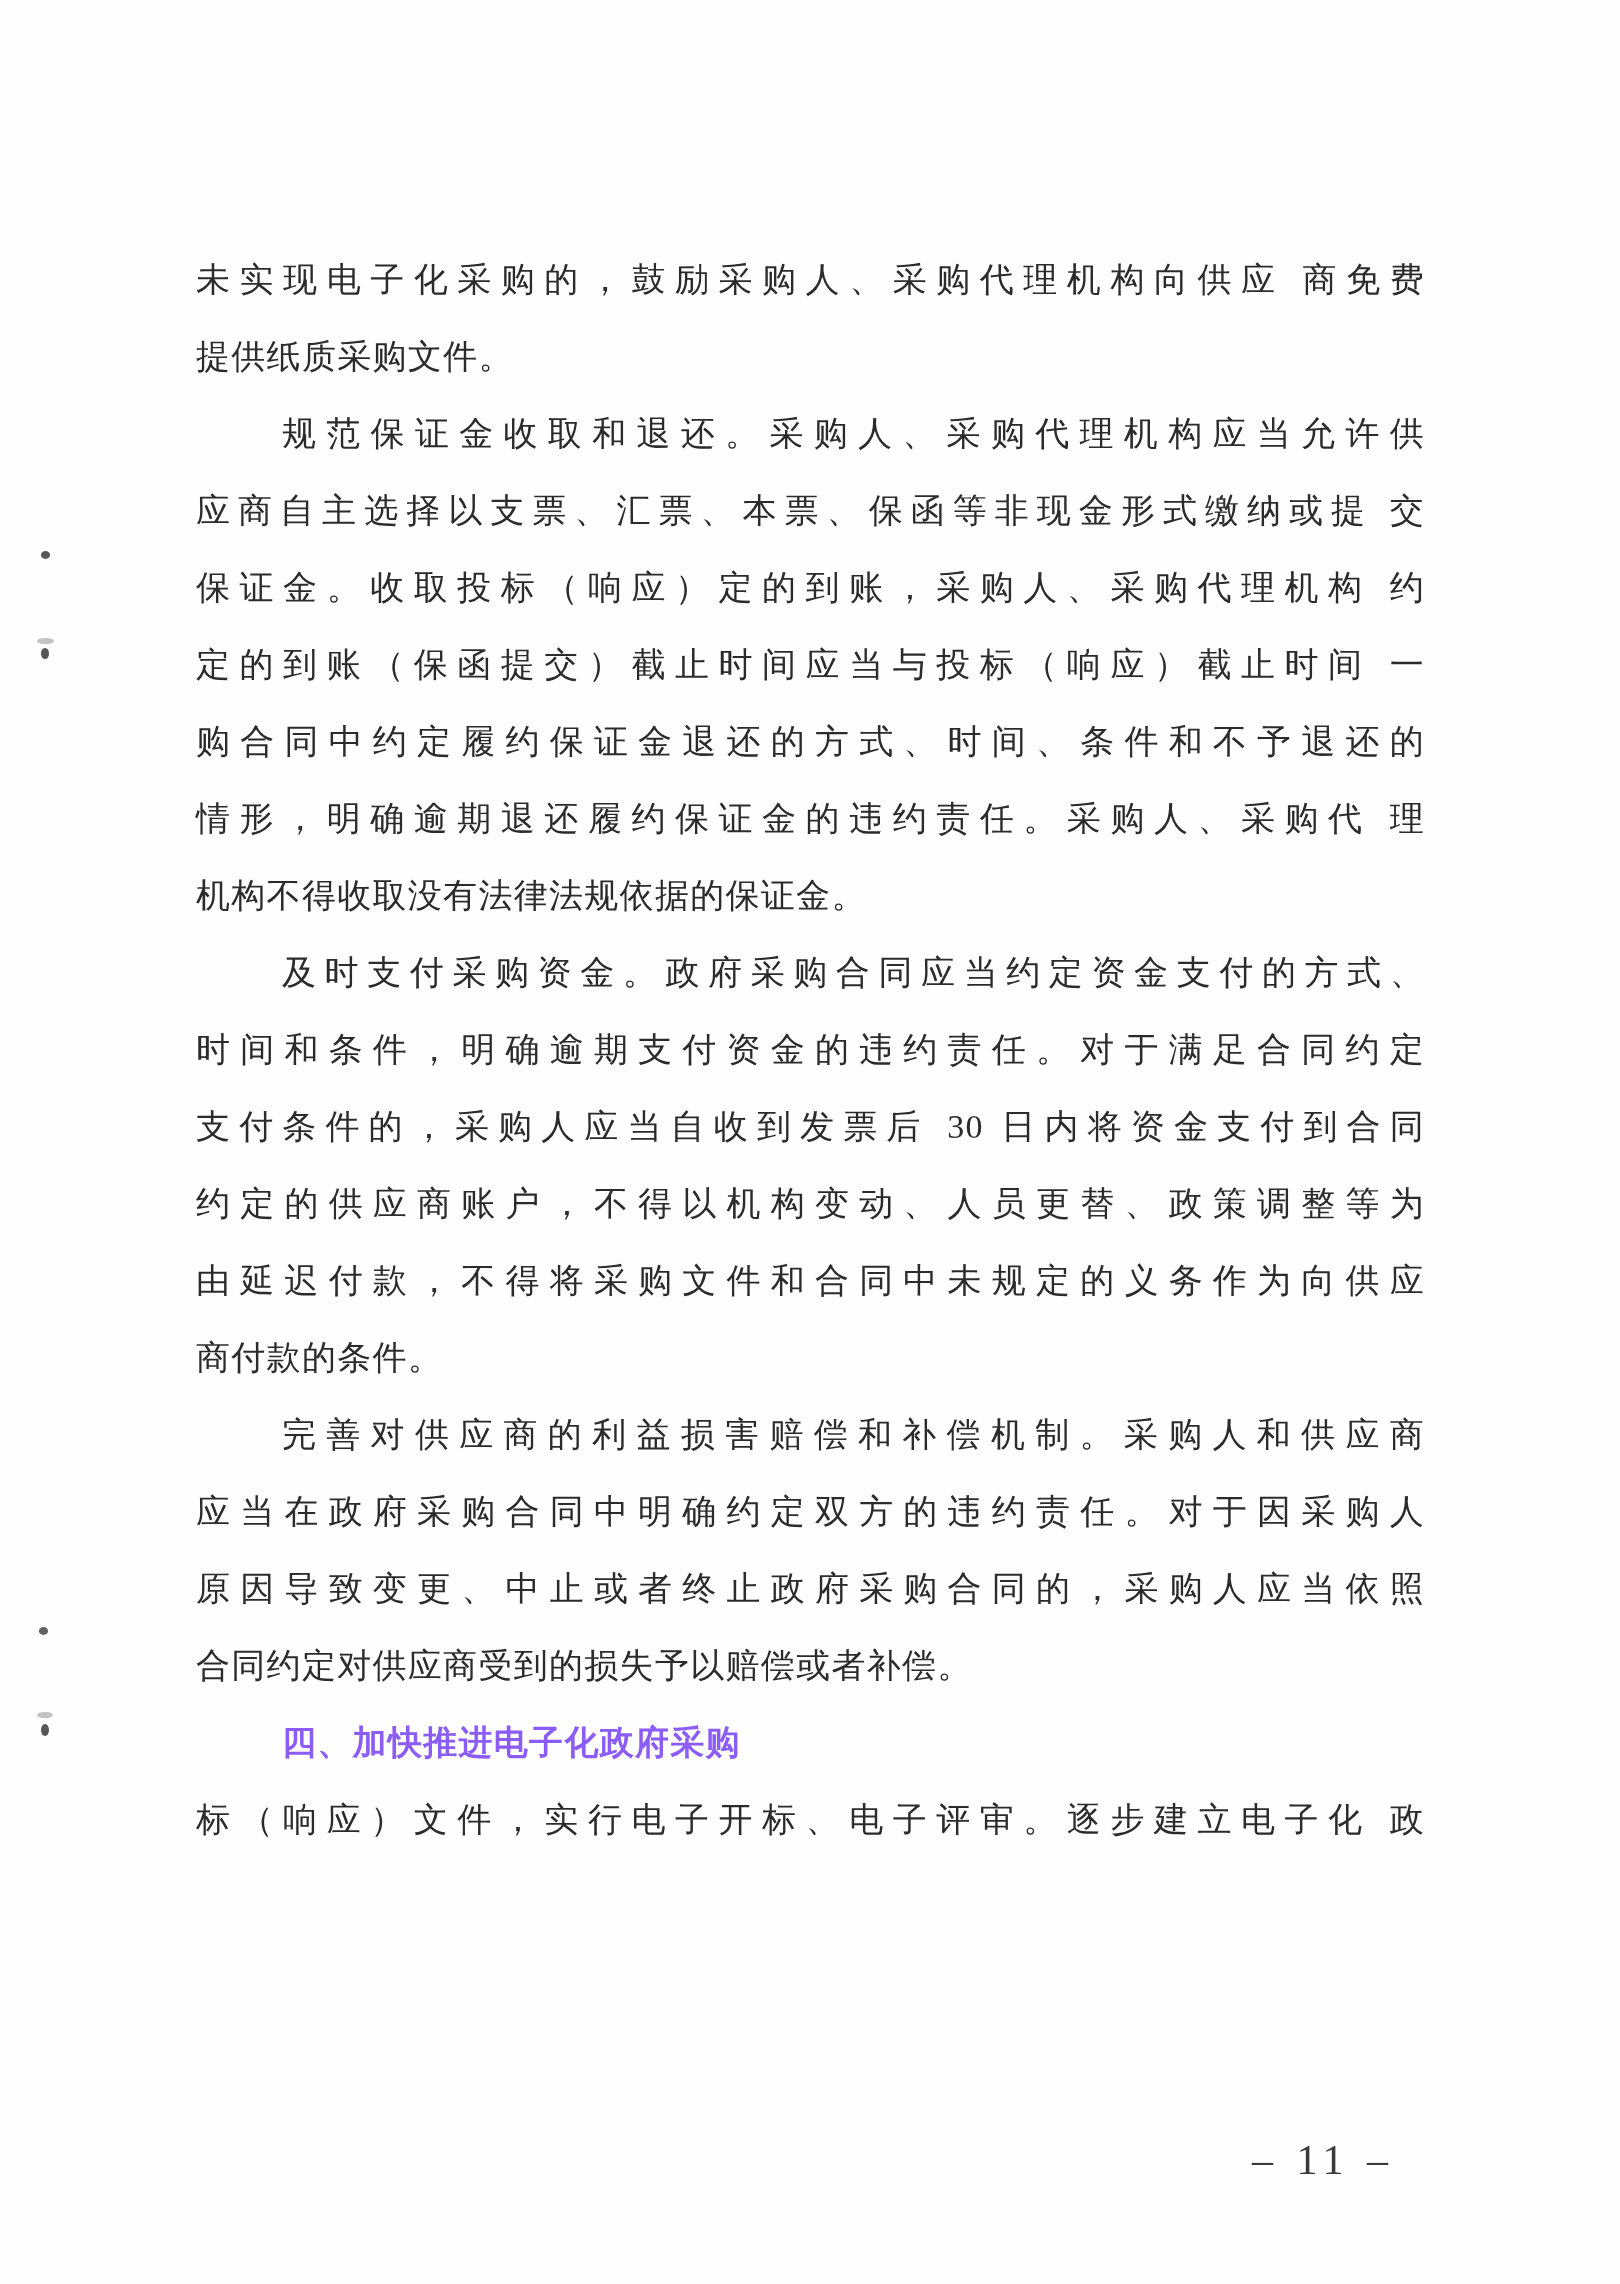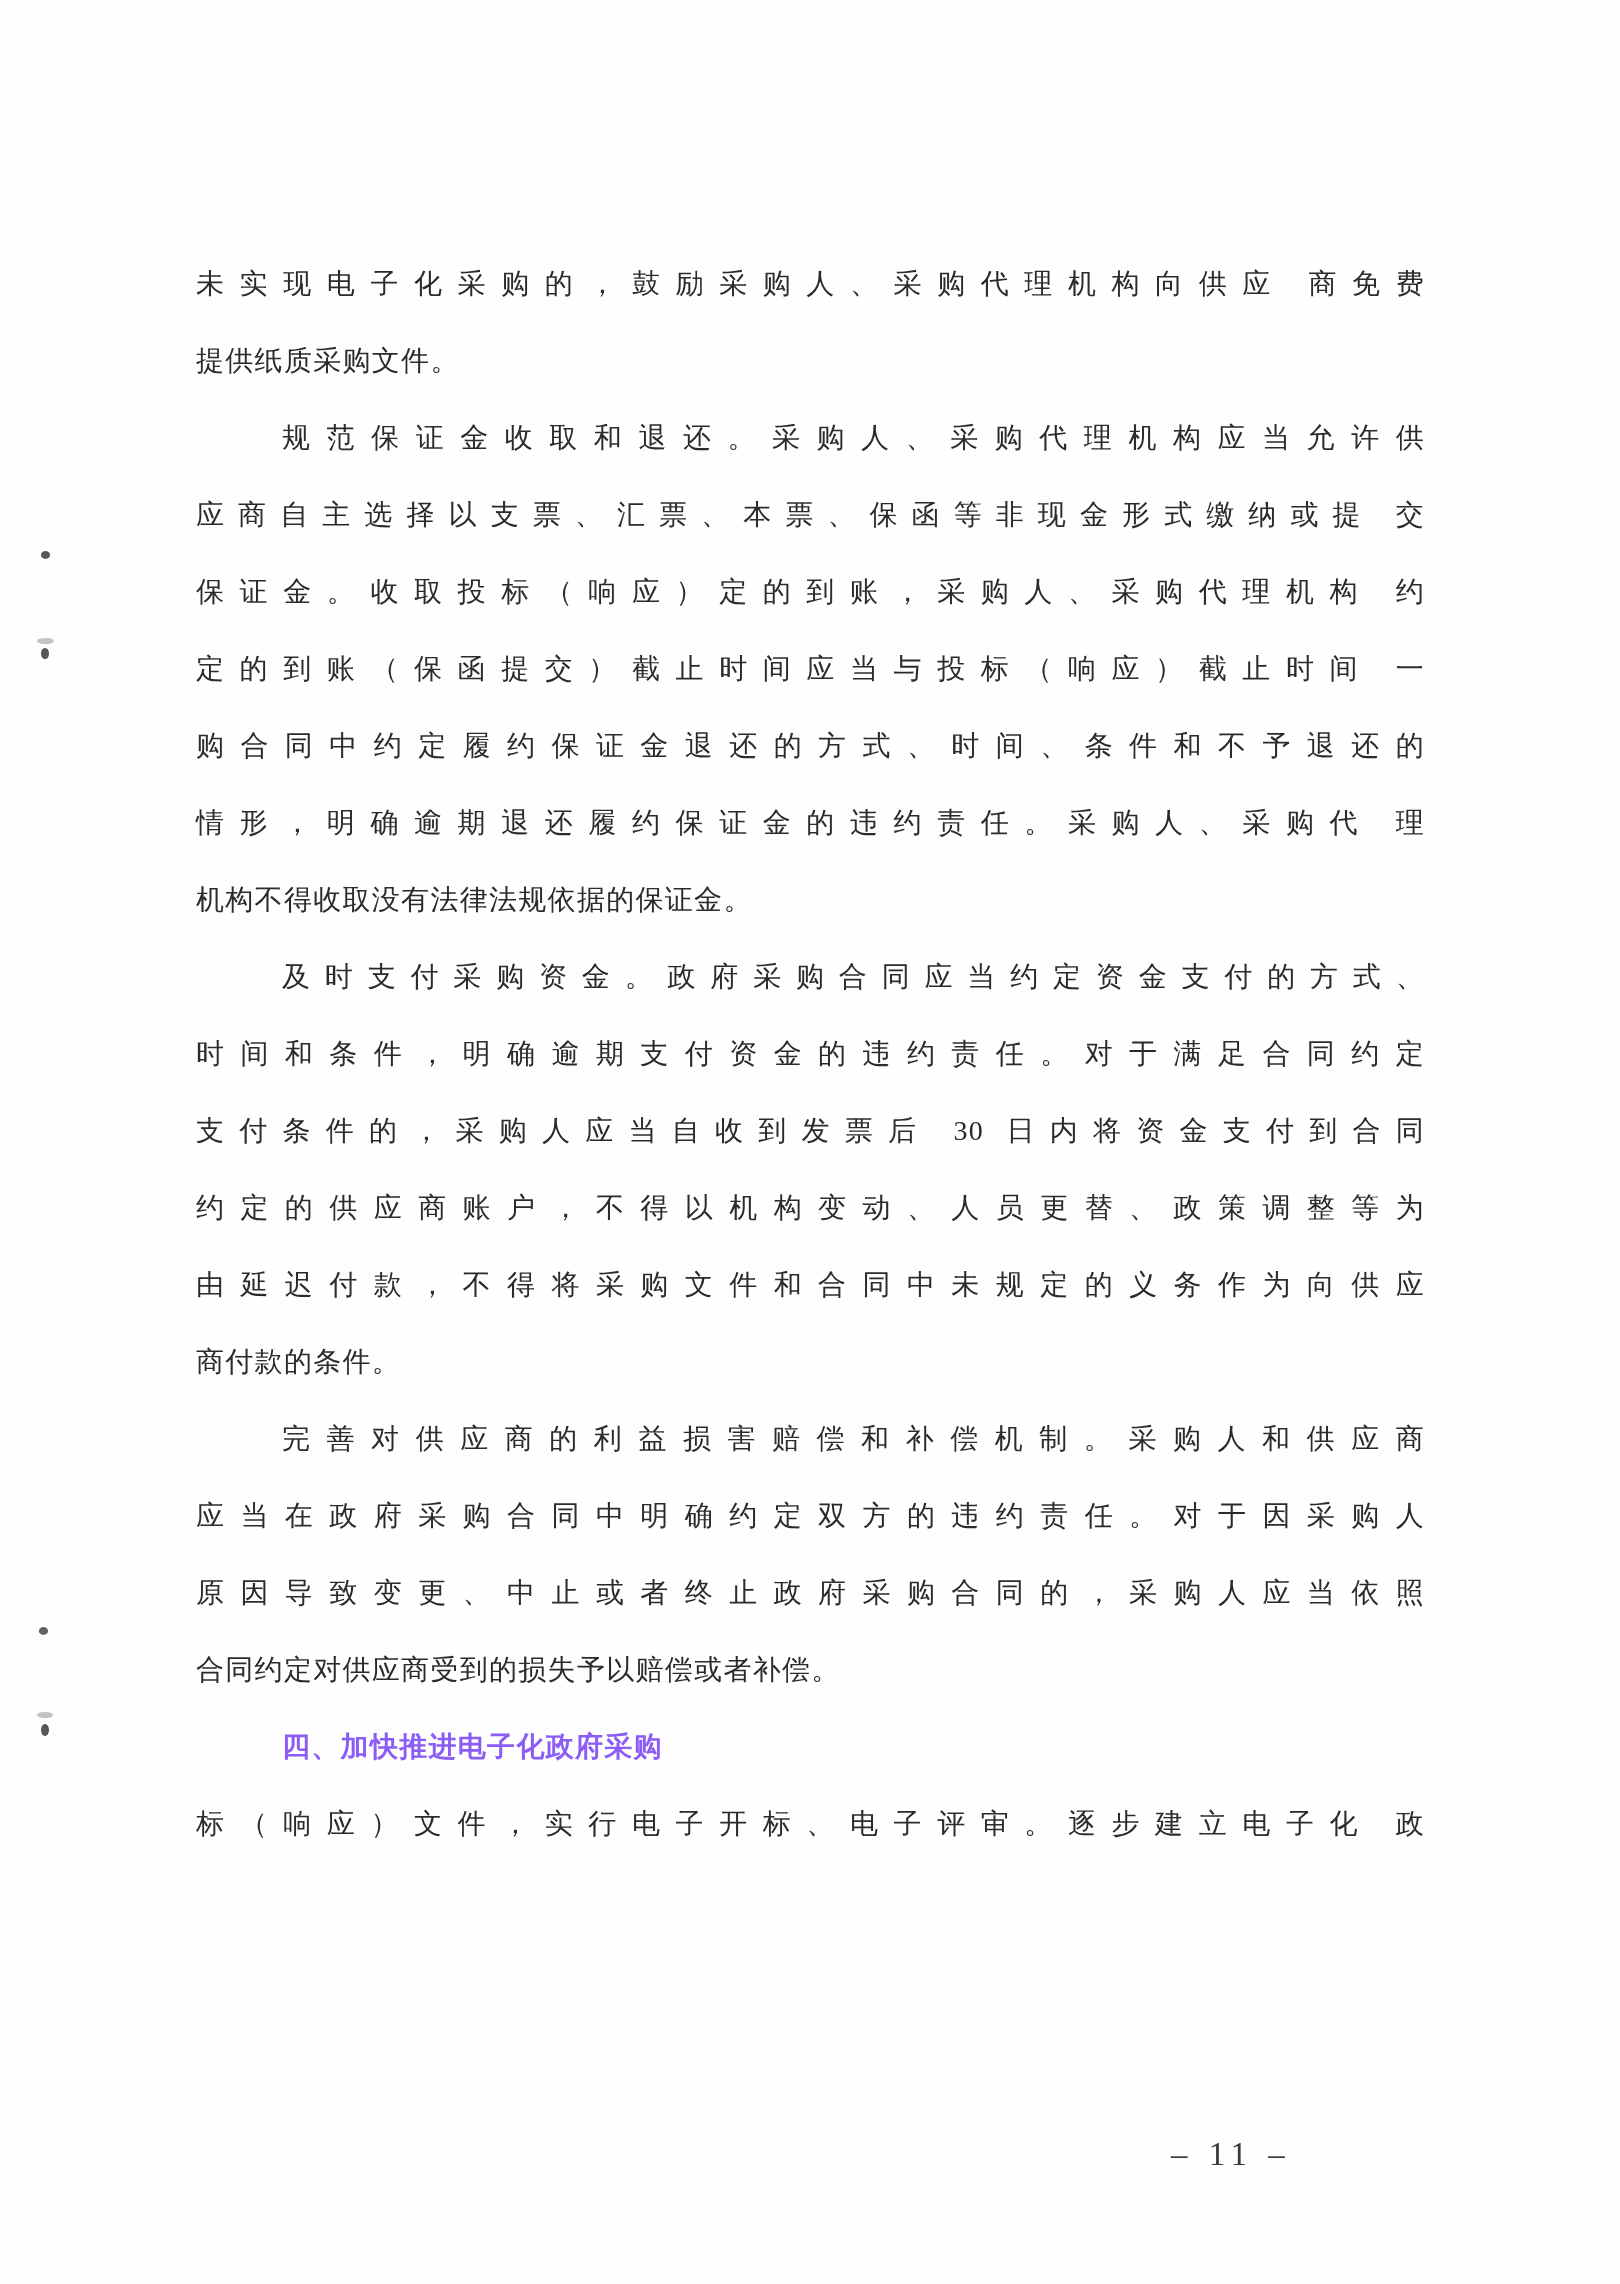--- a/index.html
+++ b/index.html
@@ -11,42 +11,42 @@
     font-family: "Liberation Serif", "DejaVu Serif", serif;
     overflow: hidden;
   }
   .body-text {
     position: absolute;
     left: 196px;
     top: 256px;
     width: 1229px;
   }
   .line {
-    font-size: 28px;
-    line-height: 56px;
+    font-size: 34px;
+    line-height: 47px;
     height: 77px;
     color: #2b2b2b;
     letter-spacing: 1.3px;
     text-align: justify;
     white-space: normal;
   }
   .line.fill { text-align-last: justify; }
   .line.end  { text-align-last: left; }
   .line.indent { text-indent: 86px; }
   .line.heading {
     font-family: "Liberation Sans", "DejaVu Sans", sans-serif;
     font-weight: 700;
     color: #8b5cf6;
     text-align-last: left;
   }
   .page-number {
     position: absolute;
-    left: 1171px;
+    left: 1252px;
     top: 2136px;
-    font-size: 33px;
+    font-size: 42px;
     color: #3a3a3a;
     letter-spacing: 6.5px;
     font-family: "Liberation Serif", "DejaVu Serif", serif;
   }
   .artifact {
     position: absolute;
     background: #3a3a3a;
     border-radius: 50%;
   }
   .artifact.a1 { left: 41px;  top: 551px;  width: 9.1px; height: 7.8px; opacity: .85; }

